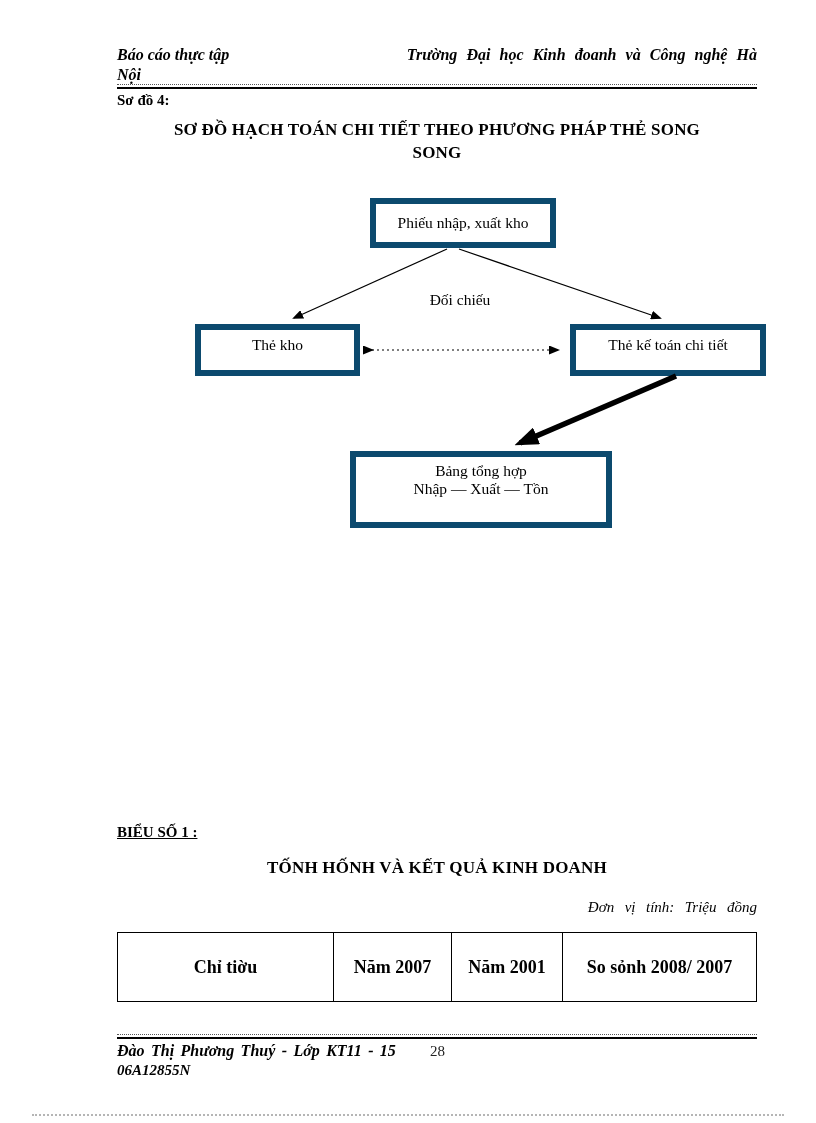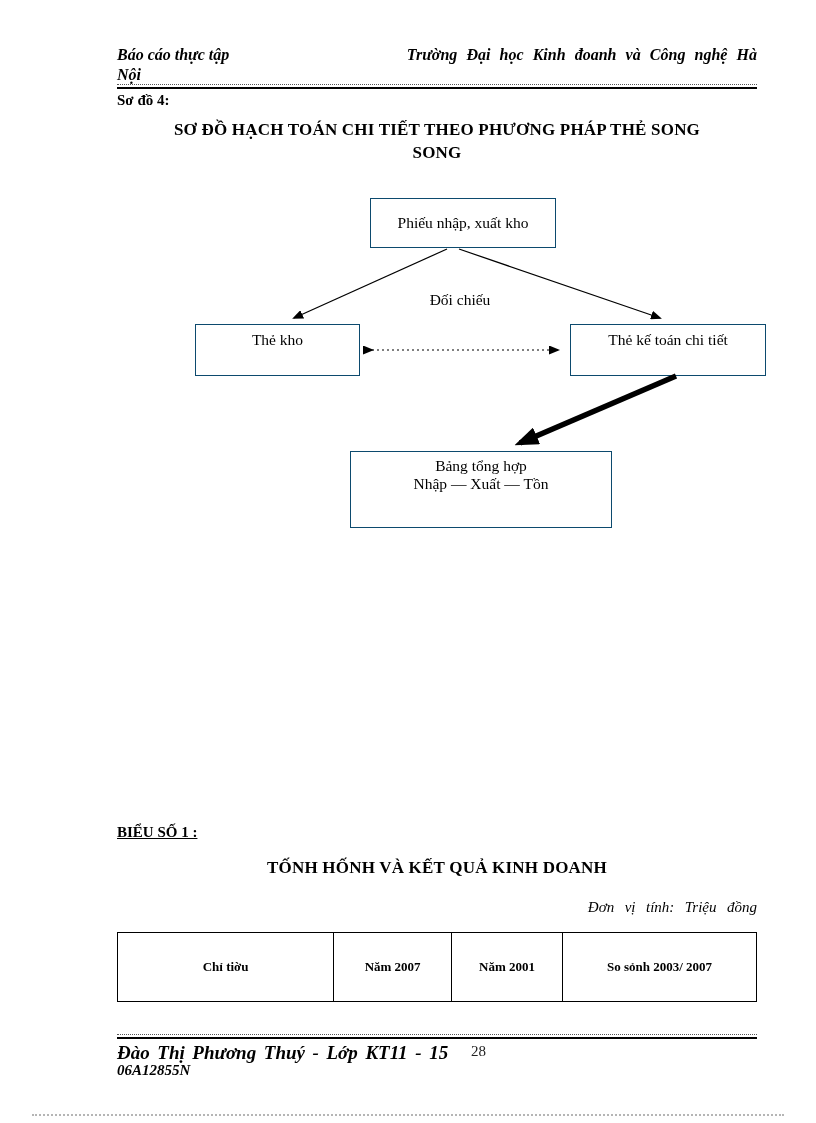--- a/index.html
+++ b/index.html
@@ -17,45 +17,45 @@
   .hdr-right { word-spacing:0.32em; }
   .hdr-line2 { left:117px; top:66px; font-size:16px; font-weight:bold; font-style:italic; }
   .rule { left:117px; top:84px; width:640px; height:2px;
           border-top:1px dotted #555; border-bottom:2px solid #000; }
 
   .schema-label { left:117px; top:92px; font-size:15px; font-weight:bold; }
   .doc-title { left:117px; top:118px; width:640px; text-align:center;
                font-size:17px; font-weight:bold; line-height:23px; letter-spacing:0.2px; }
 
   
-  .dbox { position:absolute; border:1px solid #0c4a6e; background:#fff;
+  .dbox { position:absolute; border:6px solid #0c4a6e; background:#fff;
           font-size:15.5px; text-align:center; box-sizing:border-box; }
   .box-top    { left:370px; top:198px; width:186px; height:50px; display:flex; align-items:center; justify-content:center; }
   .box-left   { left:195px; top:324px; width:165px; height:52px; padding-top:6px; }
   .box-right  { left:570px; top:324px; width:196px; height:52px; padding-top:6px; }
   .box-bottom { left:350px; top:451px; width:262px; height:77px; padding-top:5px; line-height:18px; }
   .lbl-compare { left:397px; top:291px; width:126px; text-align:center; font-size:15.5px; }
   .arrows { left:0; top:0; width:816px; height:1123px; pointer-events:none; }
 
   
   .section-label { left:117px; top:824px; font-size:15px; font-weight:bold; text-decoration:underline; }
   .table-title { left:117px; top:858px; width:640px; text-align:center;
                  font-size:17px; font-weight:bold; letter-spacing:0.2px; }
   .unit-note { left:117px; top:899px; width:640px; text-align:right;
                font-size:15px; font-style:italic; word-spacing:0.45em; }
   .data-table { left:117px; top:932px; width:640px; border-collapse:collapse; }
   .data-table td { border:1px solid #000; height:66px; text-align:center; vertical-align:middle;
-                   font-size:13px; font-weight:bold; }
+                   font-size:18px; font-weight:bold; }
   .col0 { width:218px; } .col1 { width:117px;margin-top:43px; } .col2 { width:110px; } .col3 { width:195px; }
 
   
   .foot-rule { left:117px; top:1034px; width:640px; height:2px;
                border-top:1px dotted #555; border-bottom:2px solid #000; }
-  .foot-line1 { left:117px; top:1042px; font-size:19px; font-weight:bold; font-style:italic; word-spacing:0.15em; }
-  .foot-page  { left:430px; top:1043px; font-size:15px; color:#222;margin-left:41px; }
+  .foot-line1 { left:117px; top:1042px; font-size:16px; font-weight:bold; font-style:italic; word-spacing:0.15em; }
+  .foot-page  { left:430px; top:1043px; font-size:15px; color:#222; }
   .foot-line2 { left:117px; top:1062px; font-size:15px; font-weight:bold; font-style:italic; }
   .bottom-dots { left:32px; top:1114px; width:752px; border-top:2px dotted #b5b5b5; }
 </style>
 </head>
 <body>
 
 <div class="page">
 
   <div class="abs hdr-row">
     <span>Báo cáo thực tập</span>
@@ -107,21 +107,21 @@
   <div class="abs section-label">BIỂU SỐ 1 :</div>
   <div class="abs unit-note">Đơn vị tính: Triệu đồng</div>
   <div class="abs table-title">TỐNH HỐNH VÀ KẾT QUẢ KINH DOANH</div>
 
   <table class="abs data-table">
     <tbody>
       <tr>
         <td class="col0">Chỉ tiờu</td>
         <td class="col1">Năm 2007</td>
         <td class="col2">Năm 2001</td>
-        <td class="col3">So sỏnh 2003/ 2007</td>
+        <td class="col3">So sỏnh 2008/ 2007</td>
       </tr>
     </tbody>
   </table>
 
   <div class="abs foot-rule"></div>
   <div class="abs foot-line1">Đào Thị Phương Thuý - Lớp KT11 - 15</div>
   <div class="abs foot-page">28</div>
   <div class="abs foot-line2">06A12855N</div>
   <div class="abs bottom-dots"></div>
 

